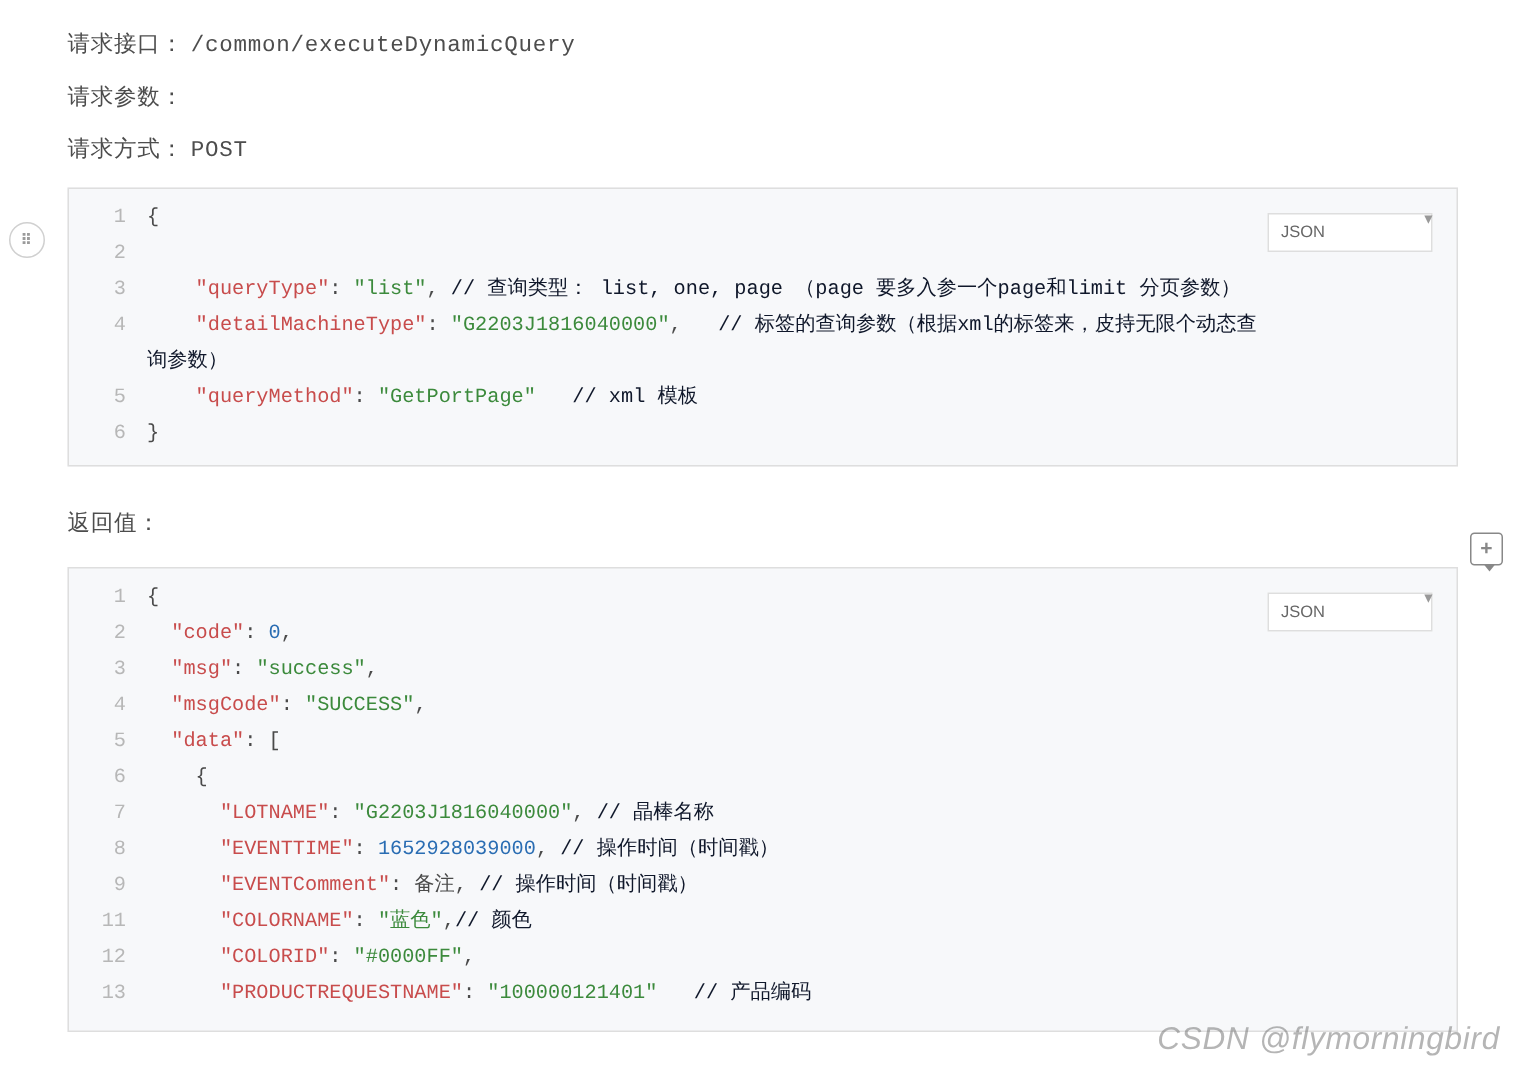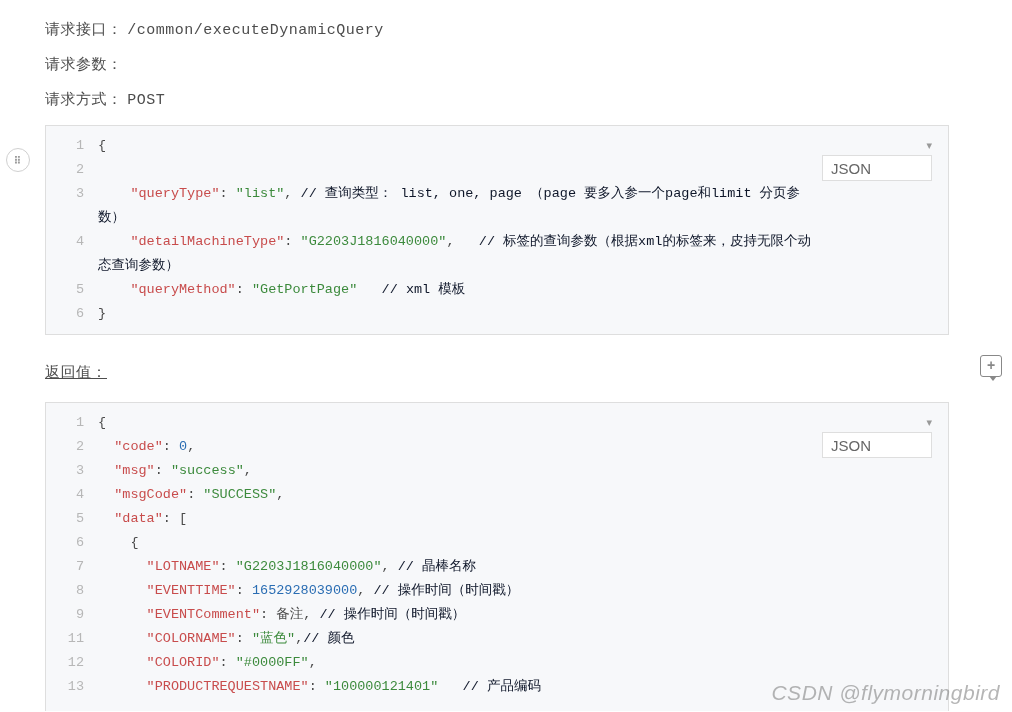--- a/index.html
+++ b/index.html
@@ -8,21 +8,21 @@
     font-family: -apple-system, BlinkMacSystemFont, "Segoe UI", "PingFang SC", "Microsoft YaHei", sans-serif;
     font-size: 14px;
     color: #4f4f4f;
     background: #fff;
   }
   .page {
     width: 1012px;
     height: 711px;
     position: relative;
     box-sizing: border-box;
-    padding: 20px 63px 0 45px;
+    padding: 20px 40px 0 45px;
     overflow: hidden;
   }
   .heading-line {
     font-size: 15px;
     color: #4d4d4d;
     margin-bottom: 16px;
     letter-spacing: 0.5px;
   }
   .heading-line .mono {
     font-family: Consolas, "Courier New", monospace;
@@ -65,26 +65,25 @@
   }
 
   .json-select {
     position: absolute;
     top: 8px;
     right: 8px;
     width: 110px;
     height: 26px;
     border: 1px solid #dedede;
     background: #fff;
-    font-size: 15px;
+    font-size: 11px;
     color: #666;
     padding: 2px 22px 2px 8px;
     box-sizing: border-box;
     appearance: none;
-    margin-top: 13px;
     -webkit-appearance: none;
   }
   .select-wrap {
     position: absolute;
     top: 8px;
     right: 8px;
   }
   .select-wrap::after {
     content: "▾";
     position: absolute;
@@ -220,21 +219,21 @@
           <div class="gutter">5</div>
           <div class="code-text"><span class="tk-punc">    </span><span class="tk-key">"queryMethod"</span><span class="tk-punc">: </span><span class="tk-str">"GetPortPage"</span><span class="tk-punc">   </span><span class="tk-com">// xml 模板</span></div>
         </div>
         <div class="code-line">
           <div class="gutter">6</div>
           <div class="code-text"><span class="tk-punc">}</span></div>
         </div>
       </div>
   </div>
 
-  <div class="heading-line" style="margin-bottom:20px;text-decoration:underline;">
+  <div class="heading-line" style="margin-bottom:20px;">
     <span>返回值：</span>
   </div>
 
   <div class="comment-icon">
       <span class="plus">+</span>
     </div>
 
   <div class="code-block last" id="resp-block">
     <div class="select-wrap">
       <select class="json-select">

